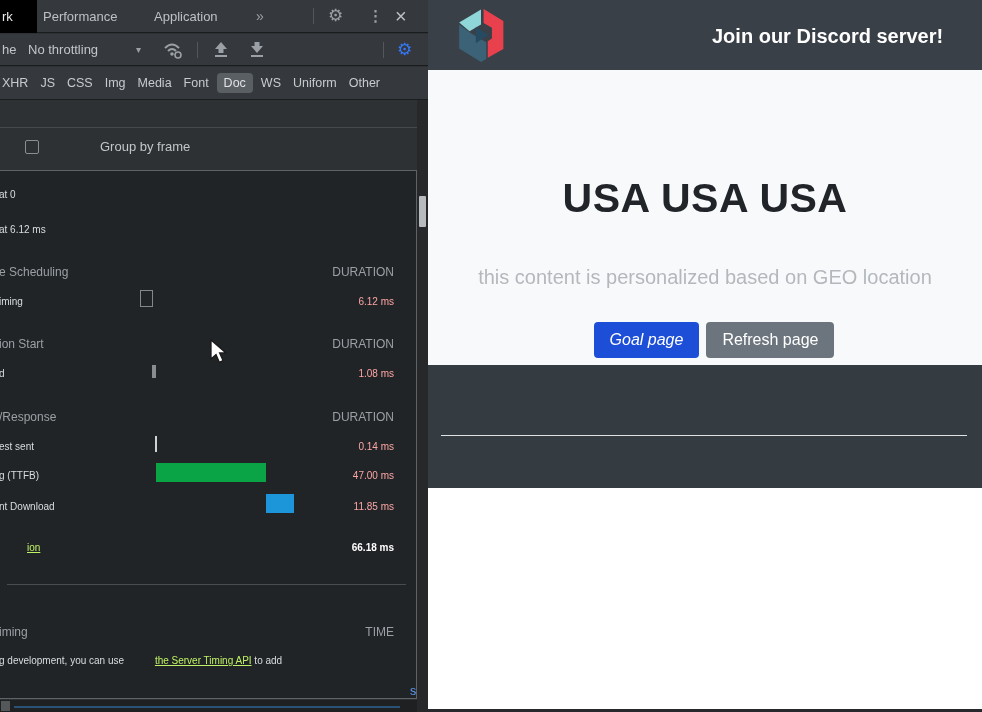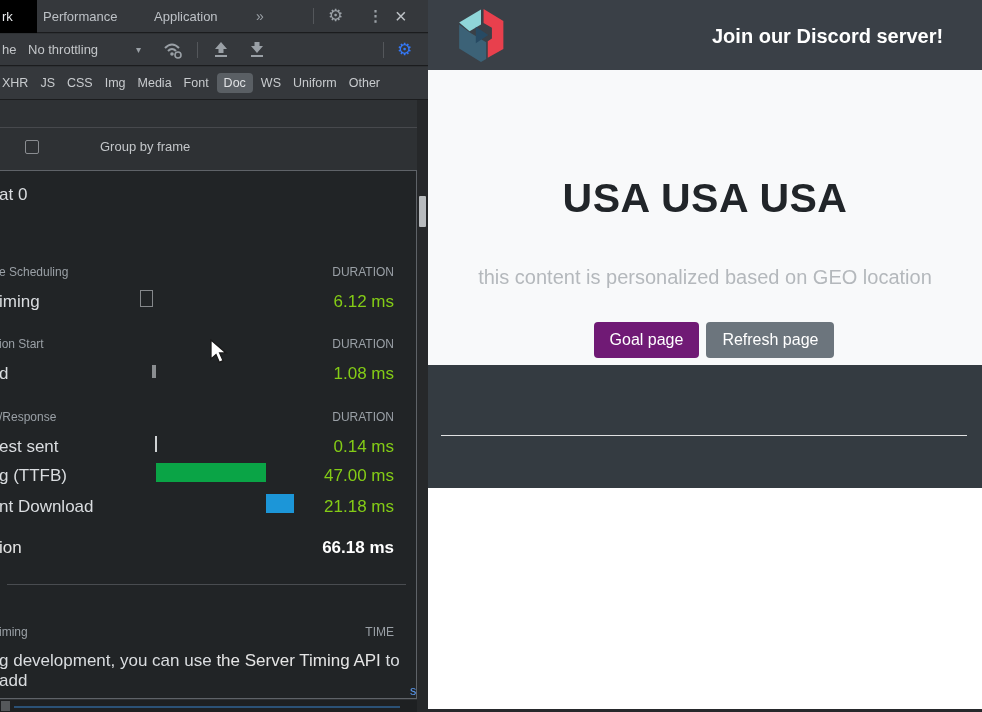--- a/index.html
+++ b/index.html
@@ -30,27 +30,27 @@
     display:flex; align-items:center; padding-left:2px; gap:12px; font-size:12.5px; color:#c8cbce; }
   .pill { background:#5a5f64; color:#e0e2e4; border-radius:4px; padding:3px 7px; margin:0 -4px; }
 
   .dt-subbar { position:absolute; top:127px; left:0; width:417px; height:38px; border-top:1px solid #47494d; }
   .cb { position:absolute; left:25px; top:12px; width:14px; height:14px; border:1.5px solid #8a8d91; border-radius:2px; background:transparent; }
   .cb-label { position:absolute; left:60px; top:0; line-height:38px; font-size:13px; color:#c3c6c9;margin-left:40px; }
 
   
   .popup { position:absolute; left:-1px; top:170px; width:418px; height:529px; background:#212426;
     border:1px solid #5f6368; border-left:none; }
-  .prow { position:absolute; left:10px; right:0; height:20px; line-height:20px; font-size:17px; color:#dadde0; }
+  .prow { position:absolute; left:10px; right:0; height:20px; line-height:20px; font-size:10px; color:#dadde0; }
   .prow.flush { left:0; }
   .sec { color:#9aa0a6; font-size:12px; }
-  .pv { position:absolute; right:22px; top:0; color:#84cc16; }
+  .pv { position:absolute; right:22px; top:0; color:#fca5a5; }
   .pv.sec-h { color:#9aa0a6; }
   .pv.bold { font-weight:bold; color:#fff; }
-  .plink { color:#e5e5e5; cursor:pointer; }
+  .plink { color:#bef264; text-decoration:underline; cursor:pointer;margin-left:28px; }
   .r-queued { top:14px; } .r-started { top:49px; }
   .s-sched { top:91px; } .r-queueing { top:121px; }
   .s-conn { top:163px; } .r-stalled { top:193px; }
   .s-reqres { top:236px; } .r-reqsent { top:266px; }
   .r-ttfb { top:295px; } .r-download { top:326px; }
   .r-total { top:367px; }
   .p-div { position:absolute; top:413px; left:8px; right:10px; height:1px; background:#494c50; }
   .s-servt { top:451px; }
   .r-tip1 { top:480px; } .r-tip2 { top:500px; }
   .bar { position:absolute; }
@@ -70,21 +70,21 @@
   
   .page { position:absolute; left:428px; top:0; width:483px; height:712px; background:#ffffff; }
   .page-header { position:absolute; top:0; left:0; width:554px; height:70px; background:#3a4047; }
   .logo { position:absolute; left:27px; top:7px; }
   .banner { position:absolute; left:284px; top:25px; font-size:20px; font-weight:bold; color:#ffffff; white-space:nowrap; }
   .hero { position:absolute; top:70px; left:0; width:554px; height:295px; background:#f8f9fa; text-align:center; }
   .hero-title { position:absolute; left:0; width:554px; top:105px; font-size:41px; font-weight:600; color:#212529; letter-spacing:0.5px; }
   .hero-sub { position:absolute; left:0; width:554px; top:196px; font-size:20px; color:#b4b8bc; }
   .btn-row { position:absolute; left:0; width:554px; top:252px; display:flex; justify-content:center; gap:7px; padding-left:18px; }
   .btn { height:36px; border:none; border-radius:4px; color:#fff; font-size:16px; font-family:"Liberation Sans", sans-serif; padding:0 16px; cursor:pointer; }
-  .btn-primary { background:#701a75; }
+  .btn-primary { background:#1d4ed8;font-style:italic; }
   .btn-secondary { background:#6c757d; }
   .page-footer { position:absolute; top:365px; left:0; width:554px; height:123px; background:#343b41; }
   .footer-hr { position:absolute; left:13px; right:15px; top:70px; height:1px; background:rgba(255,255,255,0.85); }
   .copyright { position:absolute; left:15px; top:82px; font-size:15.5px; color:#f8f9fa; }
   .page-bottom-strip { position:absolute; left:0; top:709px; width:554px; height:3px; background:#26282b; }
 
   .cursor { position:absolute; left:210px; top:339px; z-index:50; }
 </style>
 </head>
 <body>
@@ -140,20 +140,21 @@
       <span>Other</span>
     </div>
 
     <div class="dt-subbar">
       <div class="cb"></div>
       <span class="cb-label">Group by frame</span>
     </div>
 
     <div class="popup">
       <div class="prow flush r-queued">at 0</div>
+      <div class="prow flush r-started">at 6.12 ms</div>
 
       <div class="prow flush sec s-sched">
         <span>e Scheduling</span>
         <span class="pv sec-h">DURATION</span>
       </div>
       <div class="prow flush r-queueing">
         <span>iming</span>
         <span class="pv">6.12 ms</span>
       </div>
       <div class="bar bar-queueing"></div>
@@ -177,21 +178,21 @@
         <span class="pv">0.14 ms</span>
       </div>
       <div class="bar bar-reqsent"></div>
       <div class="prow flush r-ttfb">
         <span>g (TTFB)</span>
         <span class="pv">47.00 ms</span>
       </div>
       <div class="bar bar-ttfb"></div>
       <div class="prow flush r-download">
         <span>nt Download</span>
-        <span class="pv">21.18 ms</span>
+        <span class="pv">11.85 ms</span>
       </div>
       <div class="bar bar-download"></div>
 
       <div class="prow flush r-total">
         <span class="plink">ion</span>
         <span class="pv bold">66.18 ms</span>
       </div>
 
       <div class="p-div"></div>
 

